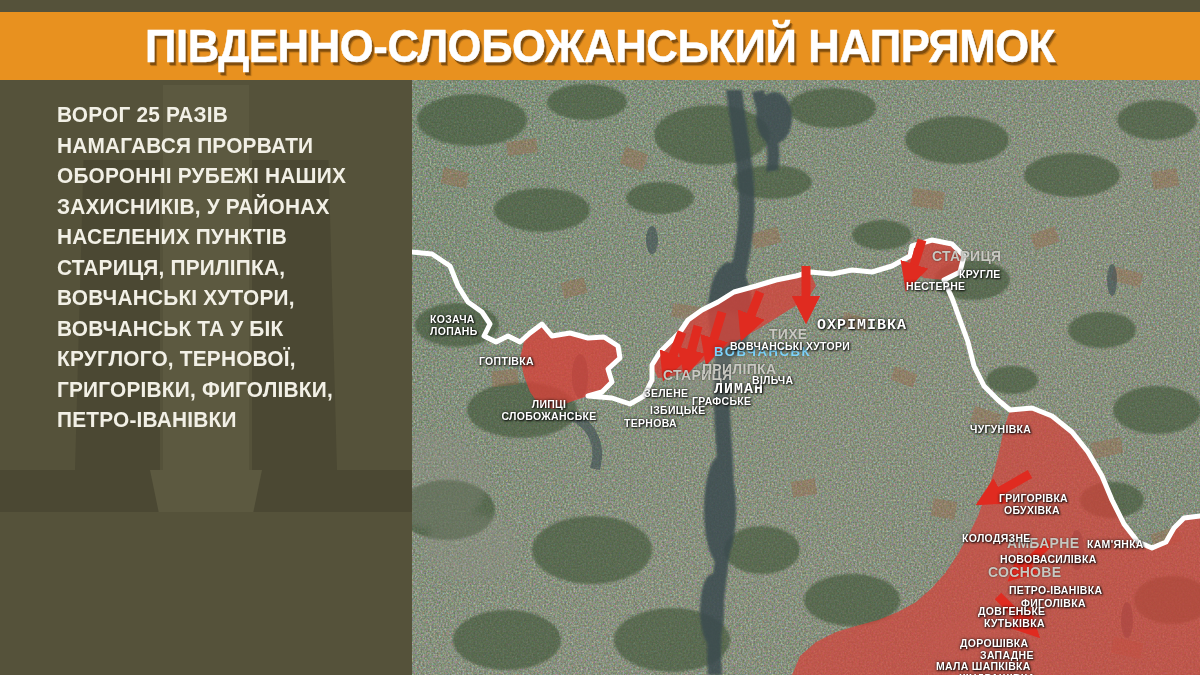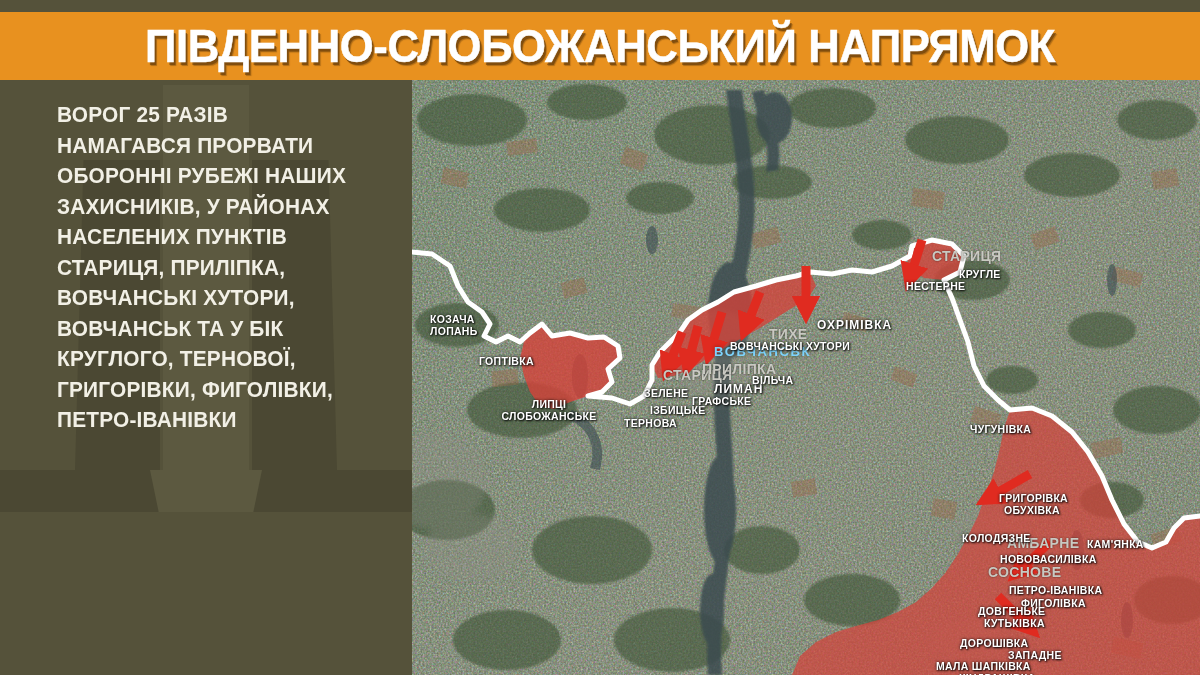--- a/index.html
+++ b/index.html
@@ -62,21 +62,21 @@
   }
   #map-svg { position:absolute; left:0; top:0; width:788px; height:595px; }
 
   .mlabel {
     position:absolute; color:#ffffff; font-weight:bold;
     font-size:10.5px; line-height:12px; letter-spacing:0.3px;
     text-transform:uppercase; white-space:pre-line;
     text-shadow:0 0 3px rgba(0,0,0,.95), 1px 1px 2px rgba(0,0,0,.9);
     z-index:30; pointer-events:none;
   }
-  .mlabel.big { font-size:12px; line-height:17px; letter-spacing:1px; }
+  .mlabel.big { font-size:15px; line-height:17px; letter-spacing:1px;font-family:Liberation Mono, monospace; }
   .mlabel.faint {
     color:#c9c9c2; font-size:14px; line-height:10px; font-weight:bold;
     text-shadow:0 0 2px rgba(0,0,0,.6);
   }
   .mlabel.faint.xl {
     font-size:13px; line-height:19px; letter-spacing:1.6px;
     color:#7dd3fc; text-shadow:0 0 4px rgba(0,0,0,.45);
   }
   .mlabel.ctr { text-align:center; transform:translateX(-50%); }
 </style>
@@ -308,18 +308,18 @@
     <div class="mlabel" style="left:587px; top:412px;">ГРИГОРІВКА</div>
     <div class="mlabel" style="left:592px; top:424px;">ОБУХІВКА</div>
     <div class="mlabel" style="left:542px; top:452px;padding-left:8px;">КОЛОДЯЗНЕ</div>
     <div class="mlabel" style="left:675px; top:458px;">КАМ'ЯНКА</div>
     <div class="mlabel" style="left:588px; top:473px;">НОВОВАСИЛІВКА</div>
     <div class="mlabel" style="left:597px; top:504px;">ПЕТРО-ІВАНІВКА</div>
     <div class="mlabel" style="left:609px; top:517px;">ФИГОЛІВКА</div>
     <div class="mlabel" style="left:566px; top:525px;">ДОВГЕНЬКЕ</div>
     <div class="mlabel" style="left:572px; top:537px;">КУТЬКІВКА</div>
     <div class="mlabel" style="left:548px; top:557px;">ДОРОШІВКА</div>
-    <div class="mlabel" style="left:596px; top:569px;border-radius:6px;">ЗАПАДНЕ</div>
+    <div class="mlabel" style="left:568px; top:569px;border-radius:6px;">ЗАПАДНЕ</div>
     <div class="mlabel" style="left:524px; top:580px;">МАЛА ШАПКІВКА</div>
     <div class="mlabel" style="left:547px; top:592px;">КІНДРАШІВКА</div>
   </div>
 
 </div>
 
 </body></html>

